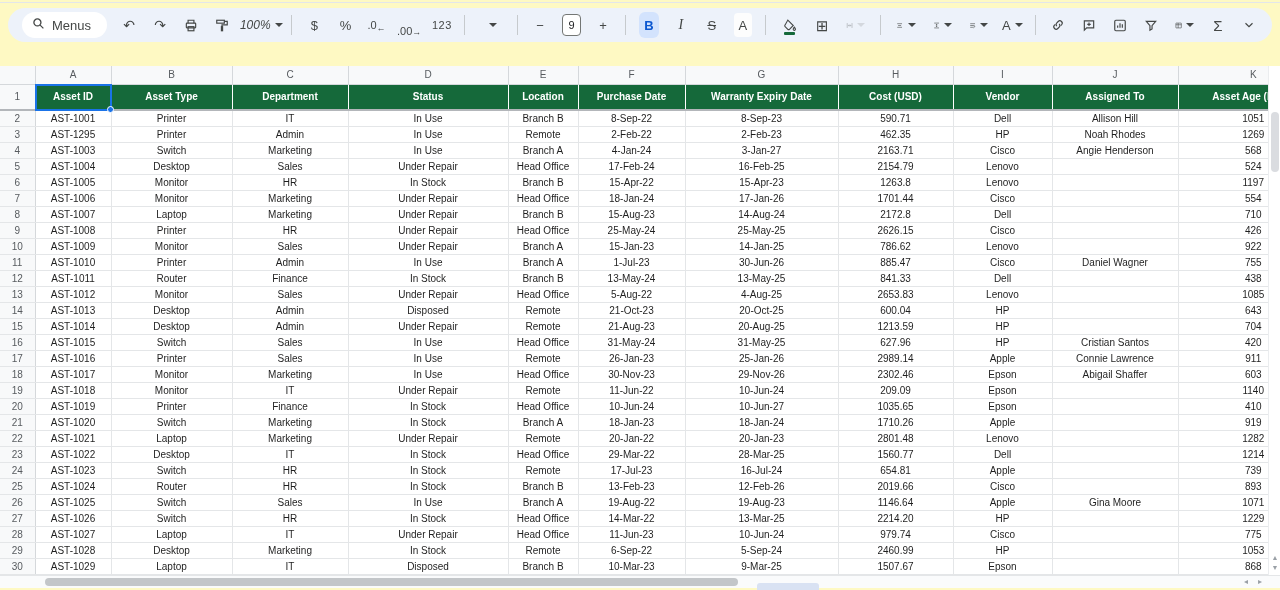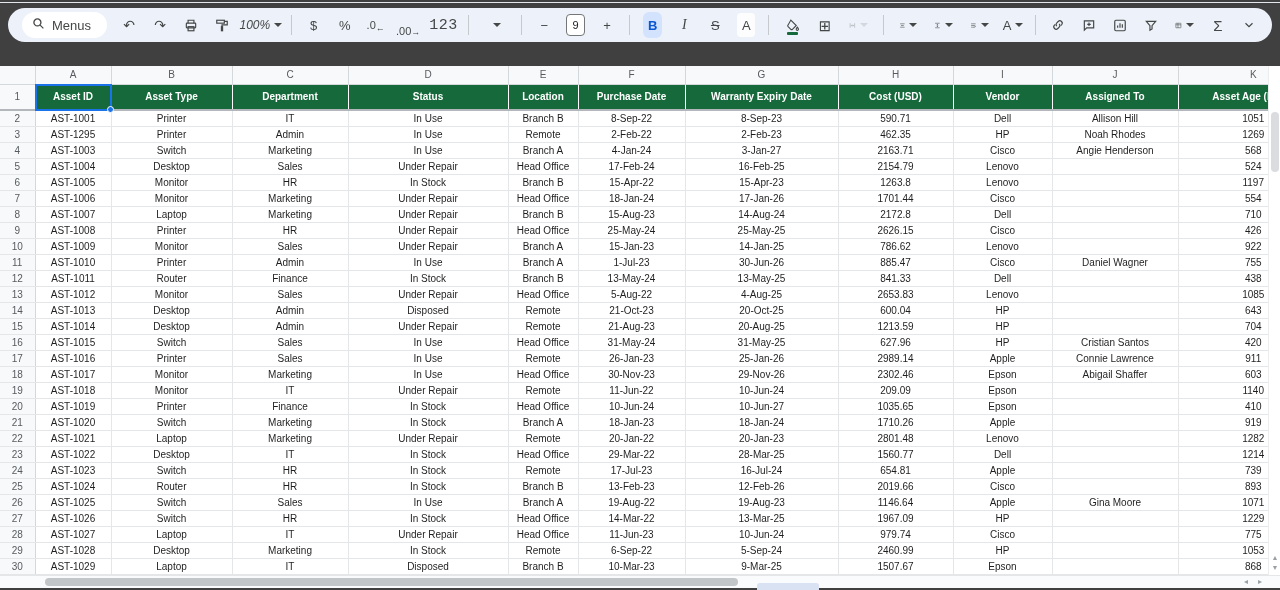--- a/index.html
+++ b/index.html
@@ -1,18 +1,18 @@
 <!DOCTYPE html>
 <html style="--green: #15693a; --blue: #1a73e8; --toolbar-bg: #edf2fa; --chip: #d3e3fd;"><head>
 <meta charset="utf-8">
 <style>
   * { margin:0; padding:0; box-sizing:border-box; }
   html,body { width:1280px; height:590px; overflow:hidden; background:#fff;
               font-family:"Liberation Sans", sans-serif; }
-  .app { position:relative; width:1280px; height:590px; background:#404040; }
+  .app { position:relative; width:1280px; height:590px; background:#fef9c3; }
   .app::before { content:""; position:absolute; top:2px; left:0; right:0; height:1px; background:#e3e6ea; }
 
   
   .toolbar { position:absolute; left:8px; top:8px; width:1264px; height:34px;
              background:var(--toolbar-bg,#edf2fa); border-radius:17px;
              display:flex; align-items:center; gap:13px; padding:0 14px; }
   .tb { display:flex; align-items:center; justify-content:center; min-width:18px; height:24px;
         color:#444746; font-size:13px; border:none; background:transparent; cursor:pointer;
         padding:0 2px; border-radius:4px; white-space:nowrap; }
   .tb svg { display:block; }
@@ -125,21 +125,21 @@
     <button class="tb">$</button>
     <button class="tb">%</button>
     <button class="tb" style="font-size:11px;">
       <span>.0</span>
         <span style="font-size:9px;margin-top:5px;">←</span>
     </button>
     <button class="tb" style="font-size:11px;align-items:flex-end;">
       <span>.00</span>
         <span style="font-size:9px;margin-top:5px;">→</span>
     </button>
-    <button class="tb" style="font-size:15px;letter-spacing:.5px;font-family:Liberation Mono, monospace;">123</button>
+    <button class="tb" style="font-size:11px;letter-spacing:.5px;">123</button>
 
     <div class="divider"></div>
 
     <button class="tb" style="min-width:26px;">
         <span class="dd"></span>
       </button>
 
     <div class="divider"></div>
 
     <button class="tb">−</button>
@@ -638,21 +638,21 @@
           </tr>
           <tr class="drow">
             <td class="rowhead">27</td>
             <td class="cell">AST-1026</td>
             <td class="cell">Switch</td>
             <td class="cell">HR</td>
             <td class="cell">In Stock</td>
             <td class="cell">Head Office</td>
             <td class="cell">14-Mar-22</td>
             <td class="cell">13-Mar-25</td>
-            <td class="cell">1967.09</td>
+            <td class="cell">2214.20</td>
             <td class="cell">HP</td>
             <td class="cell"></td>
             <td class="cell">1229</td>
           </tr>
           <tr class="drow">
             <td class="rowhead">28</td>
             <td class="cell">AST-1027</td>
             <td class="cell">Laptop</td>
             <td class="cell">IT</td>
             <td class="cell">Under Repair</td>

